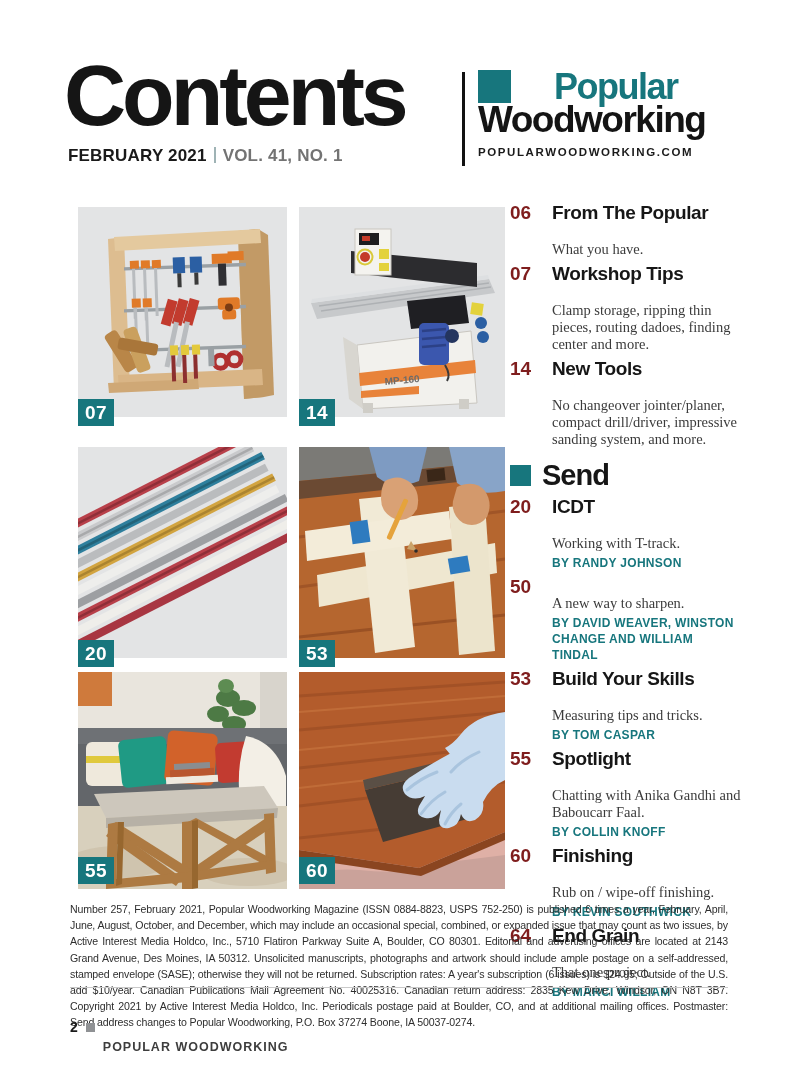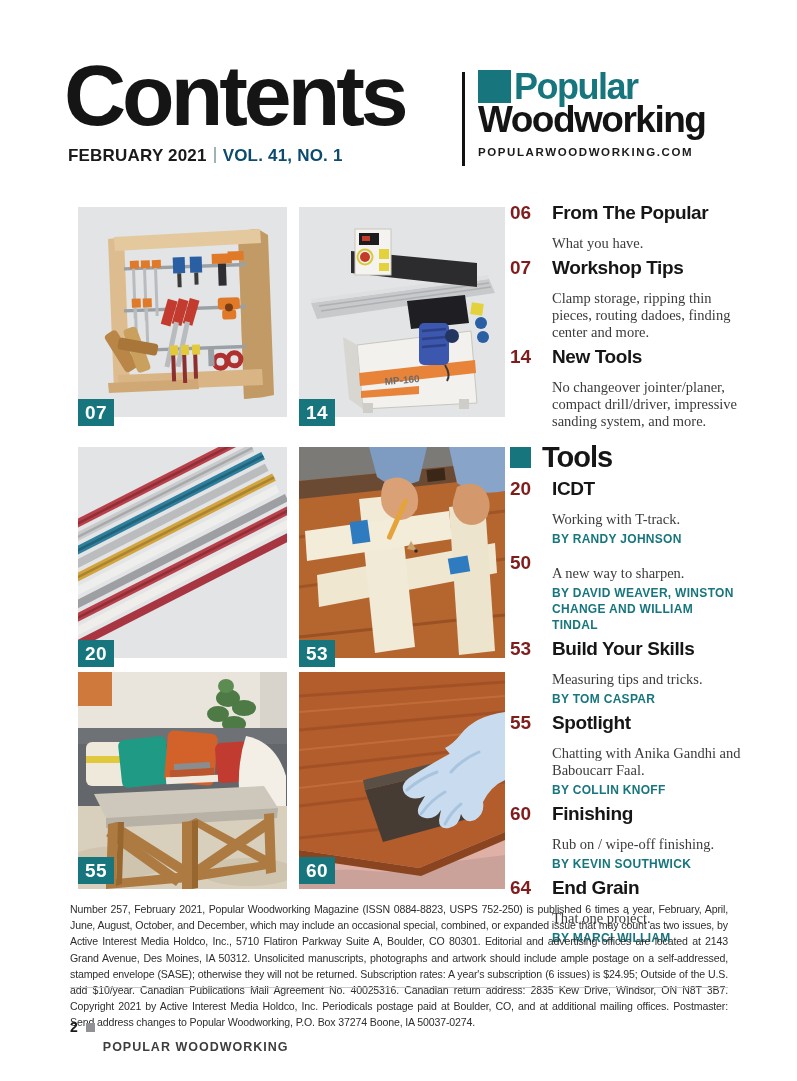--- a/index.html
+++ b/index.html
@@ -9,24 +9,24 @@
 
   
   .masthead { position:absolute; left:64px; top:58px; width:670px; height:120px; }
   .contents-title {
     position:absolute; left:0; top:-6px;
     font-size:86px; font-weight:900; letter-spacing:-4px; color:#151515;
     font-family:"Liberation Sans", sans-serif; line-height:1;
   }
   .issue-line { position:absolute; left:4px; top:88px; font-size:17px; font-weight:800; letter-spacing:.2px; color:#1a1a1a; white-space:nowrap; }
   .issue-line .sep { display:inline-block; width:2px; height:16px; background:#9fb3b5; margin:0 7px; vertical-align:-2px; }
-  .issue-line .vol { color:#0c4a6e; }
+  .issue-line .vol { color:#737373; }
   .head-divider { position:absolute; left:398px; top:14px; width:3px; height:94px; background:#111; }
   .logo { position:absolute; left:414px; top:12px; }
-  .logo-row1 { display:flex; align-items:flex-start; }
+  .logo-row1 { display:flex; align-items:flex-start;gap:40px; }
   .logo-square { width:33px; height:33px; background:#17767d; margin-right:3px; }
   .logo-popular { font-size:36px; font-weight:800; letter-spacing:-1.5px; color:#17767d; line-height:.95; }
   .logo-wood { font-size:37px; font-weight:800; letter-spacing:-1.5px; color:#141414; line-height:1; margin-top:-3px; }
   .logo-site { font-size:11.5px; font-weight:800; letter-spacing:1.6px; color:#1a1a1a; margin-top:8px; }
 
   
   .photo { position:absolute; background:#e3e4e5; }
   .photo svg { display:block; width:100%; height:100%; }
   .badge {
     position:absolute; left:0; width:36px; height:27px; background:#17767d;
@@ -45,21 +45,21 @@
   
   .toc { position:absolute; left:510px; top:203px; width:232px; }
   .sec-head { display:flex; align-items:center; margin-bottom:7px; }
   .sec-head.craft { margin-top:13px; }
   .sec-square { width:21px; height:21px; background:#17767d; margin-right:11px; flex:0 0 auto; }
   .sec-label { font-size:29px; font-weight:800; letter-spacing:-1px; color:#161616; line-height:1; }
   .toc-item { display:flex; margin-bottom:6px; cursor:pointer; }
   .toc-num { flex:0 0 42px; font-size:19px; font-weight:800; color:#7f1d1d; line-height:20px; }
   .toc-body { flex:1; }
   .toc-title { font-size:19px; font-weight:800; letter-spacing:-.4px; color:#161616; line-height:20px; }
-  .toc-desc { font-family:"Liberation Serif", serif; font-size:14.5px; color:#3b3b3b; line-height:17px; margin-top:12px; }
+  .toc-desc { font-family:"Liberation Serif", serif; font-size:14.5px; color:#3b3b3b; line-height:17px; margin-top:18px; }
   .toc-by { font-size:12px; font-weight:800; letter-spacing:.3px; color:#17767d; line-height:16px; margin-top:3px; }
 
   
   .fineprint {
     position:absolute; left:70px; top:901px; width:658px;
     font-size:10.6px; line-height:1.53; letter-spacing:-.15px; color:#2e2e2e; text-align:justify;
   }
   .foot-rule { position:absolute; left:70px; top:987px; width:658px; height:1px; background:#c9c9c9; }
   .pageline { position:absolute; left:70px; top:1000px; display:flex; align-items:center; }
   .pageline .pnum { font-size:14px; font-weight:800; color:#1a1a1a; margin-right:8px; }
@@ -362,21 +362,21 @@
     <div class="toc-item">
       <div class="toc-num">14</div>
       <div class="toc-body">
         <div class="toc-title">New Tools</div>
         <div class="toc-desc">No changeover jointer/planer, compact drill/driver, impressive sanding system, and more.</div>
       </div>
     </div>
 
     <div class="sec-head craft">
       <span class="sec-square"></span>
-      <span class="sec-label">Tools</span>
+      <span class="sec-label">Send</span>
     </div>
 
     <div class="toc-item">
       <div class="toc-num">20</div>
       <div class="toc-body">
         <div class="toc-title">ICDT</div>
         <div class="toc-desc">Working with T-track.</div>
         <div class="toc-by">BY RANDY JOHNSON</div>
       </div>
     </div>

